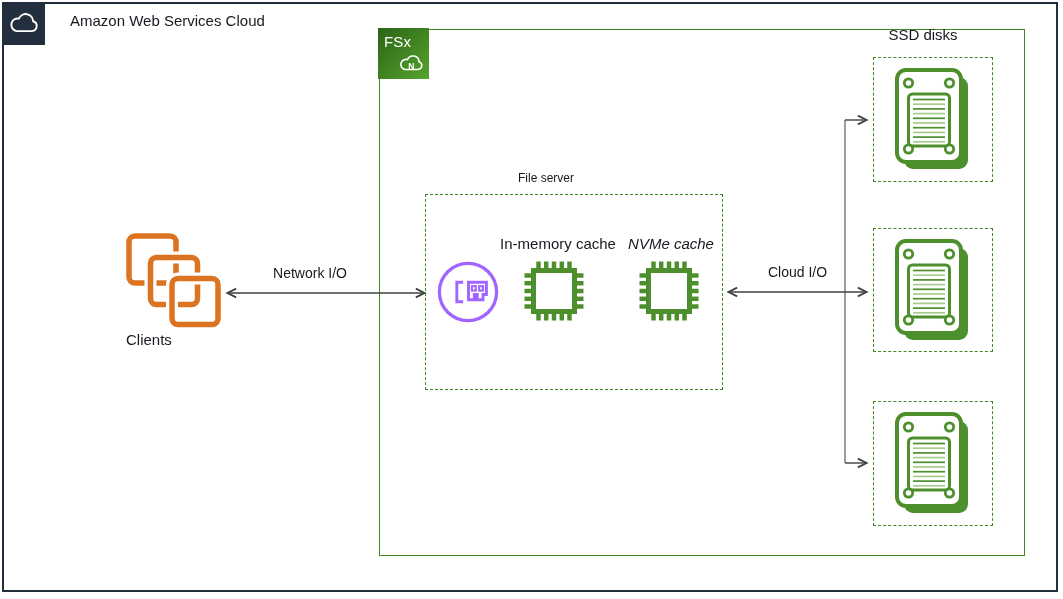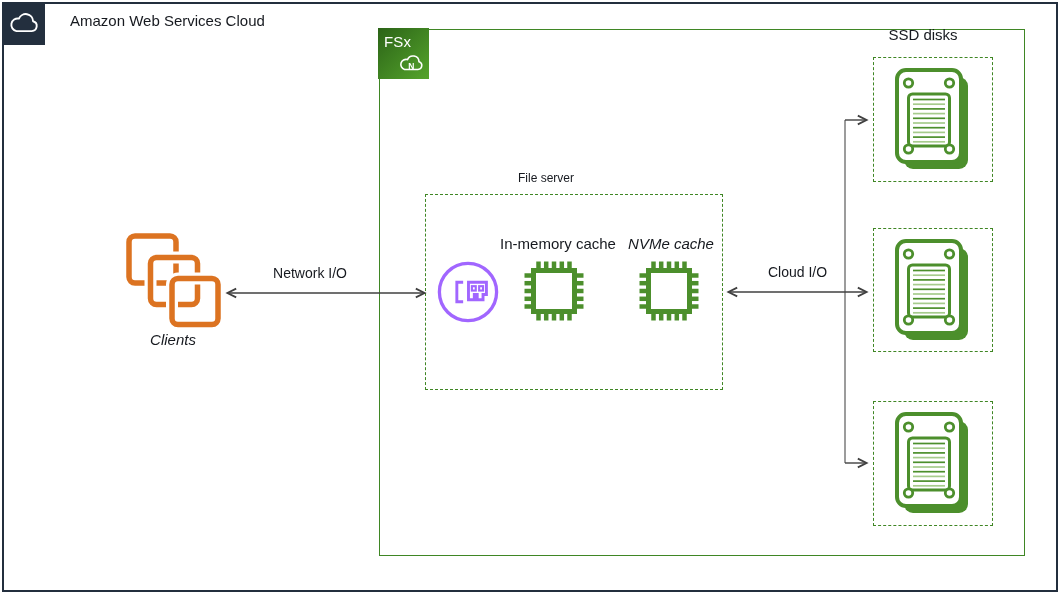--- a/index.html
+++ b/index.html
@@ -19,21 +19,21 @@
   #fsx-badge-cloud{position:absolute;right:3px;bottom:4px;}
   
   .dashed{border:1.5px dashed #3F8624;box-sizing:border-box;}
   #file-server-box{left:425px;top:194px;width:298px;height:196px;}
   #file-server-label{left:466px;top:171px;width:160px;text-align:center;font-size:12px;}
   .cache-label{top:235px;text-align:center;font-size:15px;white-space:nowrap;}
   #in-memory-label{left:498px;width:120px;}
   #nvme-label{left:621px;width:100px;font-style:italic;}
   
   #clients-icon{left:126px;top:233px;}
-  #clients-label{left:126px;top:331px;width:94px;text-align:center;font-size:15px;font-style:italic;}
+  #clients-label{left:126px;top:331px;width:94px;text-align:left;font-size:15px;}
   
   .arrow-label{font-size:14px;text-align:center;white-space:nowrap;}
   #network-io-label{left:240px;top:265px;width:140px;}
   #disk-io-label{left:740px;top:264px;width:115px;}
   
   #ssd-label{left:873px;top:26px;width:100px;text-align:center;font-size:15px;}
   .ssd-box{left:873px;width:120px;}
   #ssd-box-1{top:57px;height:125px;}
   #ssd-box-2{top:228px;height:124px;}
   #ssd-box-3{top:401px;height:125px;}

